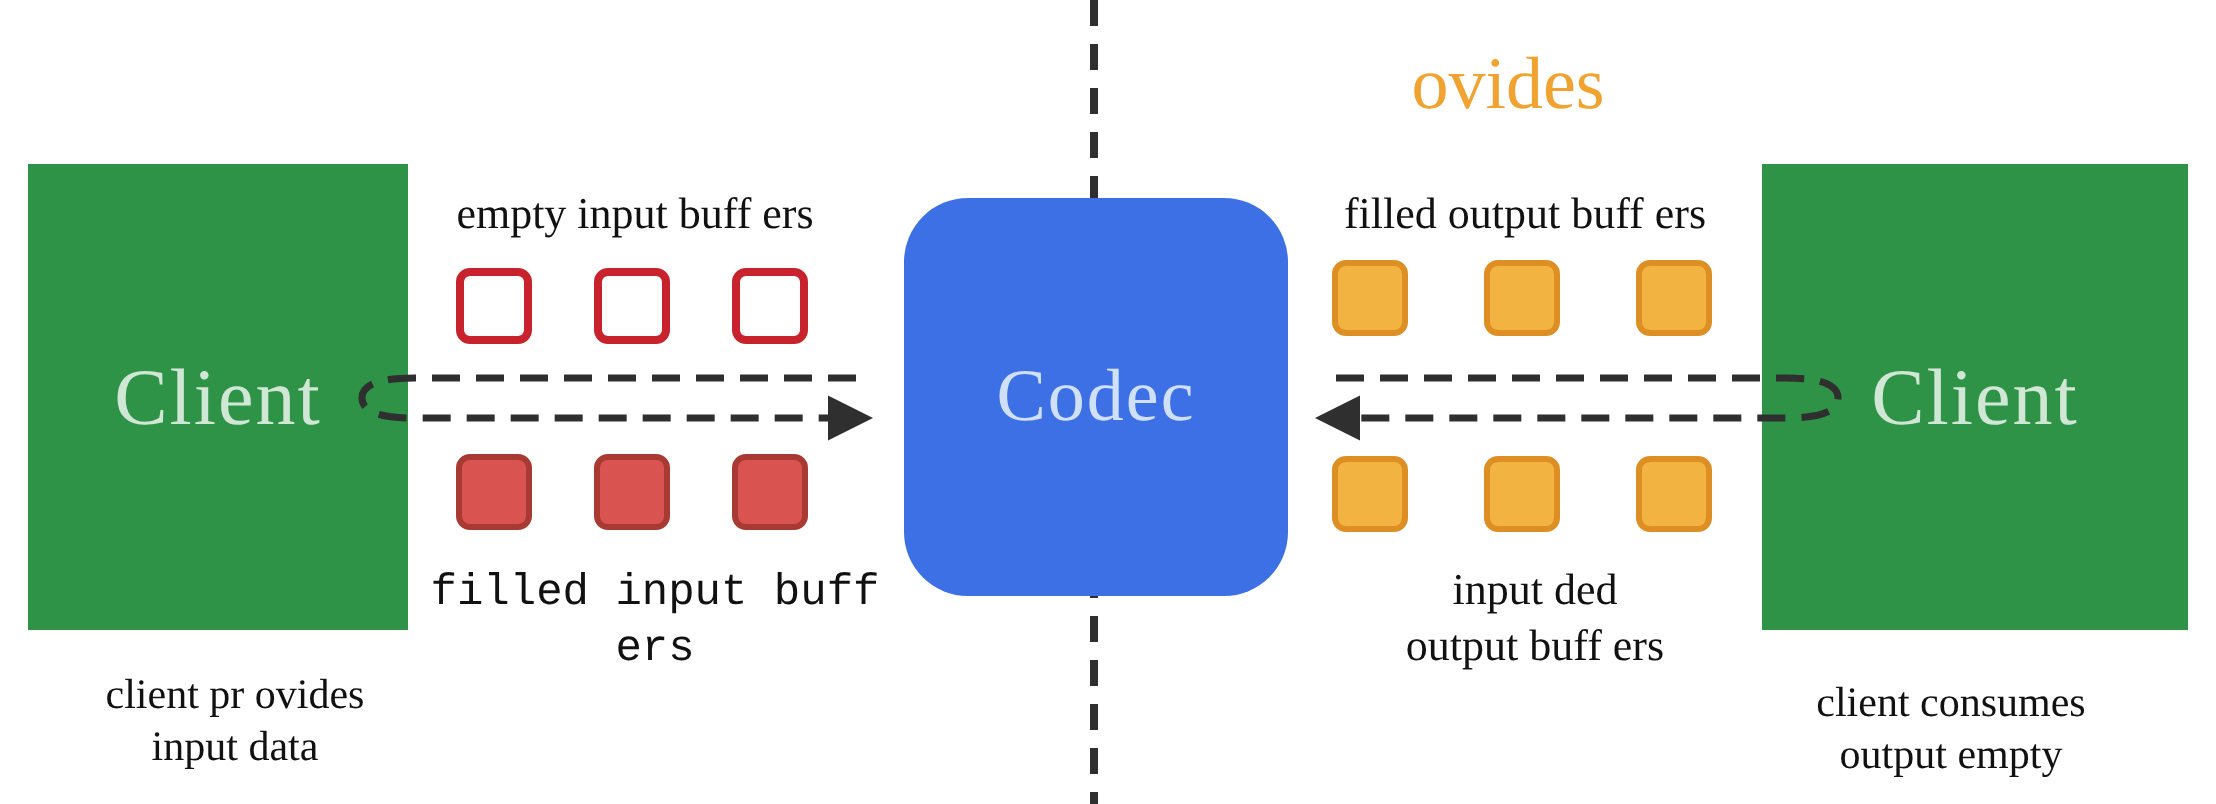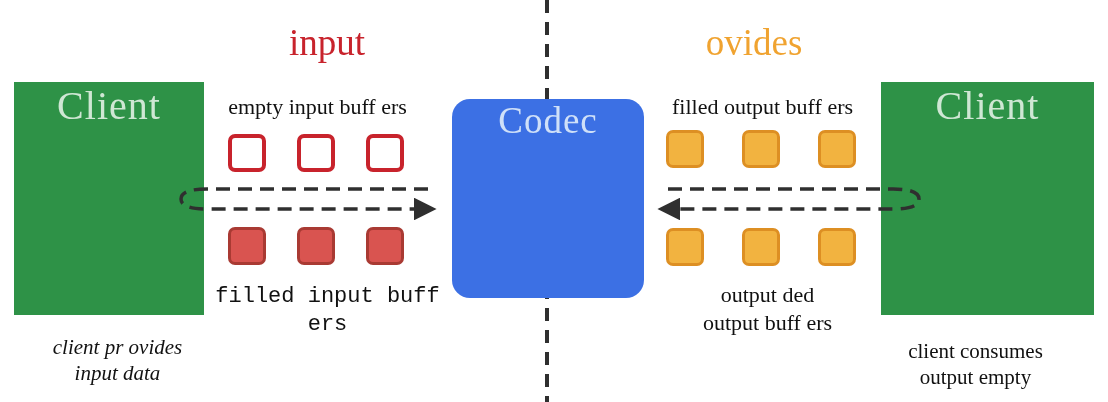--- a/index.html
+++ b/index.html
@@ -10,45 +10,45 @@
   }
   html,body{margin:0;padding:0;background:#ffffff;}
   .canvas{
     position:relative;width:1108px;height:402px;background:#ffffff;
     font-family:"Liberation Serif", serif;color:var(--text);overflow:hidden;
   }
   .layer{position:absolute;left:0;top:0;width:1108px;height:402px;pointer-events:none;}
   .z0{z-index:0}.z3{z-index:3}
 
   .node{
-    position:absolute;display:flex;justify-content:center;
+    position:absolute;display:flex;align-items:center;justify-content:center;
     z-index:1;
   }
   .client{
     background:var(--green);color:var(--client-text);
     font-size:40px;letter-spacing:1px;
   }
   .client-left{left:14px;top:82px;width:190px;height:233px;}
   .client-right{left:881px;top:82px;width:213px;height:233px;}
   .codec{
-    left:452px;top:99px;width:192px;height:199px;border-radius:18px;
+    left:452px;top:99px;width:192px;height:199px;border-radius:32px;
     background:var(--blue);color:var(--codec-text);font-size:37px;letter-spacing:1px;
   }
 
   .txt{position:absolute;text-align:center;z-index:2;line-height:1.25;}
   .section-label{font-size:37px;top:20px;width:180px;}
   .input-label{left:237px;color:var(--red);}
   .output-label{left:664px;color:var(--orange);}
   .buf-label{font-size:22px;width:235px;}
   .lbl-empty-input{left:200px;top:93px;}
   .lbl-filled-input{left:210px;top:283px;font-family:Liberation Mono, monospace;}
   .lbl-filled-output{left:645px;top:93px;}
   .lbl-discarded{left:650px;top:281px;}
   .caption{font-size:21px;width:215px;}
-  .caption-left{left:10px;top:334px;font-style:italic;}
+  .caption-left{left:10px;top:334px;}
   .caption-right{left:868px;top:338px;}
 
   .buf-row{position:absolute;display:flex;z-index:2;}
   .row-empty-input{left:228px;top:134px;gap:31px;}
   .row-filled-input{left:228px;top:227px;gap:31px;}
   .row-filled-output{left:666px;top:130px;gap:38px;}
   .row-discarded-output{left:666px;top:228px;gap:38px;}
   .square{width:38px;height:38px;box-sizing:border-box;border-radius:7px;}
   .sq-empty{background:#ffffff;border:4px solid var(--red);}
   .sq-red{background:var(--red-fill);border:3px solid var(--red-fill-border);}
@@ -66,28 +66,27 @@
   <div class="node client client-left">
     <span>Client</span>
   </div>
   <div class="node codec">
     <span>Codec</span>
   </div>
   <div class="node client client-right">
     <span>Client</span>
   </div>
 
-  <div class="txt section-label input-label">input</div>
   <div class="txt section-label output-label">ovides</div>
 
   <div class="txt buf-label lbl-empty-input">empty input buff ers</div>
   <div class="txt buf-label lbl-filled-input">filled input buff ers</div>
   <div class="txt buf-label lbl-filled-output">filled output buff ers</div>
   <div class="txt buf-label lbl-discarded">
-    <div>output ded</div>
+    <div>input ded</div>
     <div>output buff ers</div>
   </div>
 
   <div class="buf-row row-empty-input">
     <div class="square sq-empty"></div>
   <div class="square sq-empty"></div>
       <div class="square sq-empty"></div>
     </div>
   <div class="buf-row row-filled-input">
     <div class="square sq-red"></div>

